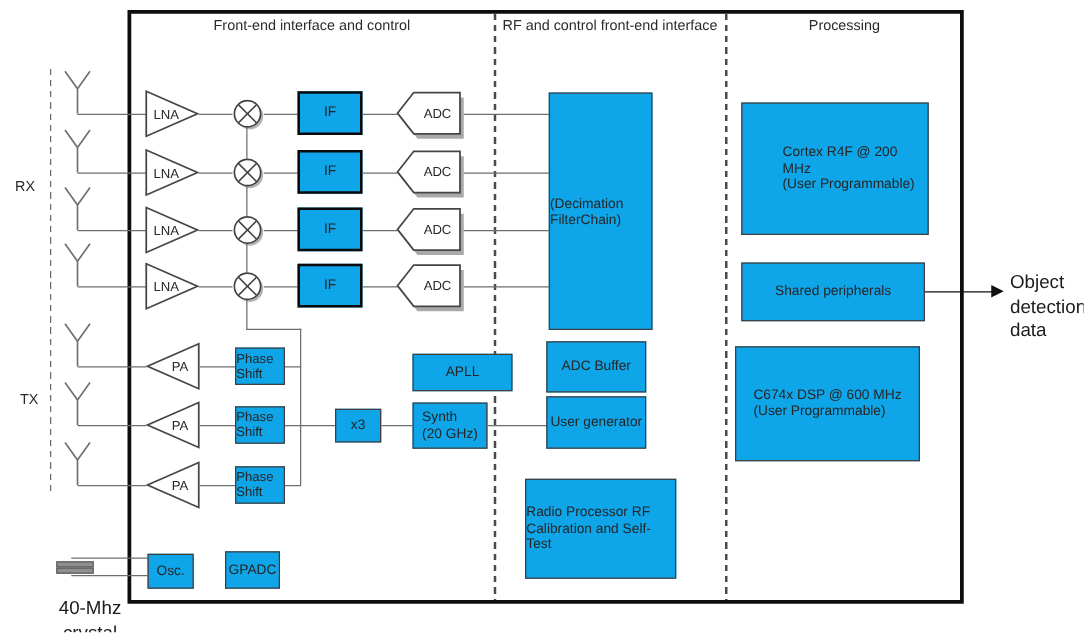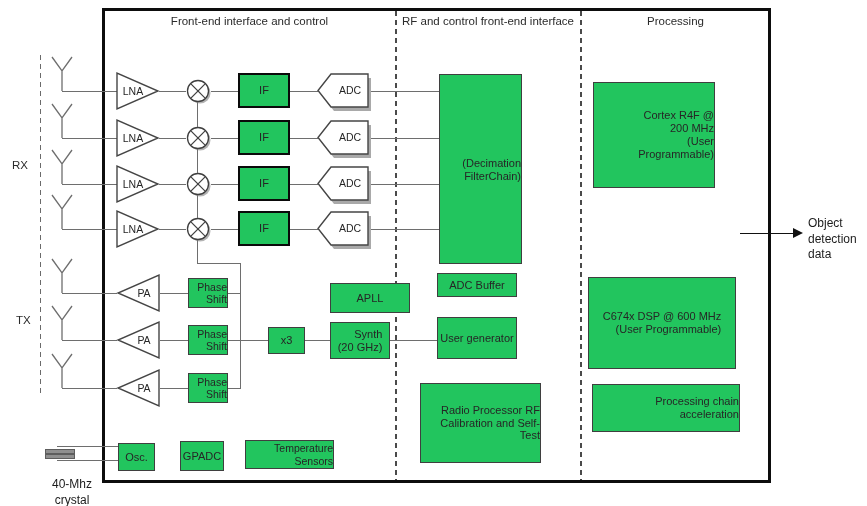--- a/index.html
+++ b/index.html
@@ -7,56 +7,56 @@
         font-family:"Liberation Sans",sans-serif;color:#262626;overflow:hidden;text-decoration:underline;}
   .main-border{position:absolute;left:102px;top:8px;width:669px;height:475px;
         border:3px solid #0d0d0d;box-sizing:border-box;background:transparent;}
   .sec-title{position:absolute;top:15px;font-size:11.5px;text-align:center;color:#2b2b2b;}
   .dash-v{position:absolute;width:2px;
         background:repeating-linear-gradient(to bottom,#4a4a4a 0 5px,transparent 5px 9px);}
   .dash-thin{position:absolute;width:1.4px;
         background:repeating-linear-gradient(to bottom,#6a6a6a 0 5px,transparent 5px 9px);}
   .wire-h{position:absolute;height:0;border-top:1.2px solid #6e6e6e;}
   .wire-v{position:absolute;width:0;border-left:1.2px solid #6e6e6e;}
-  .box{position:absolute;border:1.3px solid #3f3f3f;background:#22c55e;box-sizing:border-box;
-       display:flex;align-items:center;justify-content:center;text-align:right;
+  .box{position:absolute;border:1.3px solid #3f3f3f;background:#0ea5e9;box-sizing:border-box;
+       display:flex;align-items:center;justify-content:center;text-align:left;
        font-size:11px;line-height:1.18;color:#262626;}
   .box.thick{border:2.6px solid #0a0a0a;}
   .box.small{font-size:10.5px;}
   svg.part{position:absolute;overflow:visible;}
   svg.part polygon{fill:#ffffff;stroke:#454545;stroke-width:1.4;}
   svg.part polygon.shadow{fill:#a9a9a9;stroke:none;}
   svg.part circle{fill:#ffffff;stroke:#3f3f3f;stroke-width:1.3;}
   svg.part circle.shadow{fill:#b3b3b3;stroke:none;}
   svg.part line{stroke:#3f3f3f;stroke-width:1.2;}
   svg.part path{fill:none;stroke:#6e6e6e;stroke-width:1.3;}
   svg.part text{font-family:"Liberation Sans",sans-serif;font-size:10.5px;fill:#262626;text-anchor:middle;}
   .side-label{position:absolute;font-size:11.5px;color:#2b2b2b;}
-  .note{position:absolute;font-size:12px;line-height:1.3;color:#1c1c1c;}
+  .note{position:absolute;font-size:15px;line-height:1.3;color:#1c1c1c;}
   .arrow-line{position:absolute;height:0;border-top:1.6px solid #111;}
   .arrow-head{position:absolute;width:0;height:0;border-top:5.5px solid transparent;
        border-bottom:5.5px solid transparent;border-left:10px solid #111;}
   .xtal-bar{position:absolute;background:#8f8f8f;border:0.5px solid #5d5d5d;}
   .dfe-sub{margin-top:1px;}
 </style>
 </head>
 <body>
 
 <div class="wrap">
 
   <div class="main-border"></div>
   <div class="dash-v" style="left:395px;top:11px;height:469px;"></div>
   <div class="dash-v" style="left:580px;top:11px;height:469px;"></div>
   <div class="dash-thin" style="left:40px;top:55px;height:340px;"></div>
 
   <div class="sec-title" style="left:104px;width:291px;">Front-end interface and control</div>
   <div class="sec-title" style="left:396px;width:184px;">RF and control front-end interface</div>
   <div class="sec-title" style="left:581px;width:189px;">Processing</div>
 
-  <div class="side-label" style="left:12px;top:144px;margin-top:15px;">RX</div>
+  <div class="side-label" style="left:12px;top:144px;">RX</div>
   <div class="side-label" style="left:16px;top:314px;">TX</div>
 
   <svg class="part" style="left:49px;top:55px;" width="26" height="37">
       <path d="M3 2 L13 16 L23 2 M13 16 V36"></path>
     </svg>
   <div class="wire-h" style="left:62px;top:91px;width:55px;"></div>
   <svg class="part" style="left:116px;top:71px;" width="44" height="40">
       <polygon points="1,2 1,38 42,20"></polygon>
       <text x="17" y="24">LNA</text>
     </svg>
@@ -222,58 +222,55 @@
         <div>(20 GHz)</div>
       </div>
   </div>
   <div class="wire-h" style="left:390px;top:340px;width:47px;"></div>
 
   <div class="box" style="left:439px;top:74px;width:83px;height:190px;">
     <div>
         <div class="dfe-sub">(Decimation FilterChain)</div>
       </div>
   </div>
-  <div class="box" style="left:437px;top:273px;width:80px;height:24px;">
+  <div class="box" style="left:437px;top:273px;width:80px;height:41px;">
       <span>ADC Buffer</span>
     </div>
   <div class="box" style="left:437px;top:317px;width:80px;height:42px;">
       <span>User generator</span>
     </div>
   <div class="box" style="left:420px;top:383px;width:121px;height:80px;">
       <span>Radio Processor RF Calibration and Self-Test</span>
     </div>
 
-  <div class="box" style="left:593px;top:82px;width:122px;height:106px;padding-left:32px;">
+  <div class="box" style="left:593px;top:82px;width:150px;height:106px;padding-left:32px;">
     <div>
         <div>Cortex R4F @ 200 MHz</div>
         <div>(User Programmable)</div>
       </div>
   </div>
+  <div class="box" style="left:593px;top:210px;width:147px;height:47px;">
+      <span>Shared peripherals</span>
+    </div>
   <div class="box" style="left:588px;top:277px;width:148px;height:92px;">
     <div>
         <div>C674x DSP @ 600 MHz</div>
         <div>(User Programmable)</div>
       </div>
   </div>
-  <div class="box" style="left:592px;top:384px;width:148px;height:48px;">
-      <span>Processing chain acceleration</span>
-    </div>
 
   <div class="arrow-line" style="left:740px;top:233px;width:54px;"></div>
   <div class="arrow-head" style="left:793px;top:228px;"></div>
   <div class="note" style="left:808px;top:216px;width:56px;">Object detection data</div>
 
   <div class="wire-h" style="left:57px;top:446px;width:61px;"></div>
   <div class="wire-h" style="left:57px;top:460px;width:61px;"></div>
   <div class="xtal-bar" style="left:45px;top:449px;width:28px;height:3px;"></div>
   <div class="xtal-bar" style="left:45px;top:454px;width:28px;height:3px;"></div>
   <div class="box" style="left:118px;top:443px;width:37px;height:28px;">
       <span>Osc.</span>
     </div>
   <div class="box" style="left:180px;top:441px;width:44px;height:30px;">
       <span>GPADC</span>
     </div>
-  <div class="box small" style="left:245px;top:440px;width:89px;height:29px;">
-      <span>Temperature Sensors</span>
-    </div>
   <div class="note" style="left:42px;top:477px;width:60px;text-align:center;">40-Mhz crystal</div>
 
 </div>
 
 </body></html>

